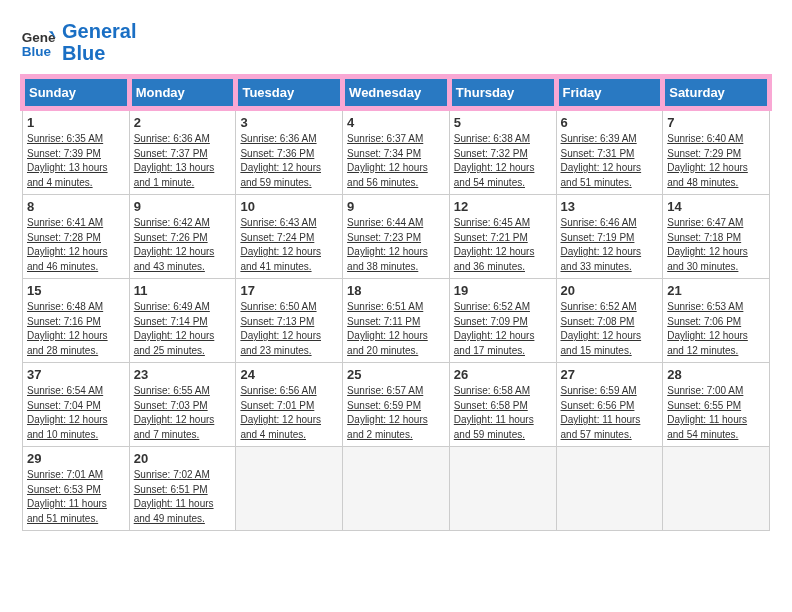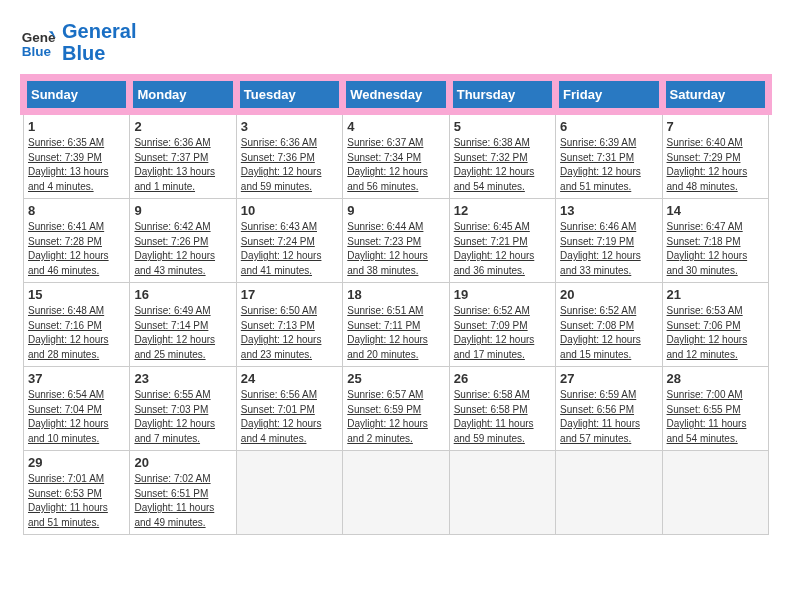--- a/index.html
+++ b/index.html
@@ -51,21 +51,21 @@
       border-collapse: collapse;
       table-layout: fixed;
     }
     th {
       background: #2979c2;
       color: #fff;
       font-size: 13px;
       font-weight: bold;
       padding: 6px 4px;
       text-align: left;
-      border: 7px solid #f9a8d4;
+      border: 5px solid #f9a8d4;
     }
     td {
       border: 1px solid #ccc;
       vertical-align: top;
       padding: 4px 4px;
       font-size: 10.5px;
       color: #333;
       height: 80px;
     }
     td.empty {
@@ -183,21 +183,21 @@
         <div class="day-number">14</div>
         <div class="day-info">Sunrise: 6:47 AM<br>Sunset: 7:18 PM<br>Daylight: 12 hours and 30 minutes.</div>
       </td>
       </tr>
       <tr>
         <td>
         <div class="day-number">15</div>
         <div class="day-info">Sunrise: 6:48 AM<br>Sunset: 7:16 PM<br>Daylight: 12 hours and 28 minutes.</div>
       </td>
         <td>
-        <div class="day-number">16</div>
+        <div class="day-number">11</div>
         <div class="day-info">Sunrise: 6:49 AM<br>Sunset: 7:14 PM<br>Daylight: 12 hours and 25 minutes.</div>
       </td>
         <td>
         <div class="day-number">17</div>
         <div class="day-info">Sunrise: 6:50 AM<br>Sunset: 7:13 PM<br>Daylight: 12 hours and 23 minutes.</div>
       </td>
         <td>
         <div class="day-number">18</div>
         <div class="day-info">Sunrise: 6:51 AM<br>Sunset: 7:11 PM<br>Daylight: 12 hours and 20 minutes.</div>
       </td>

